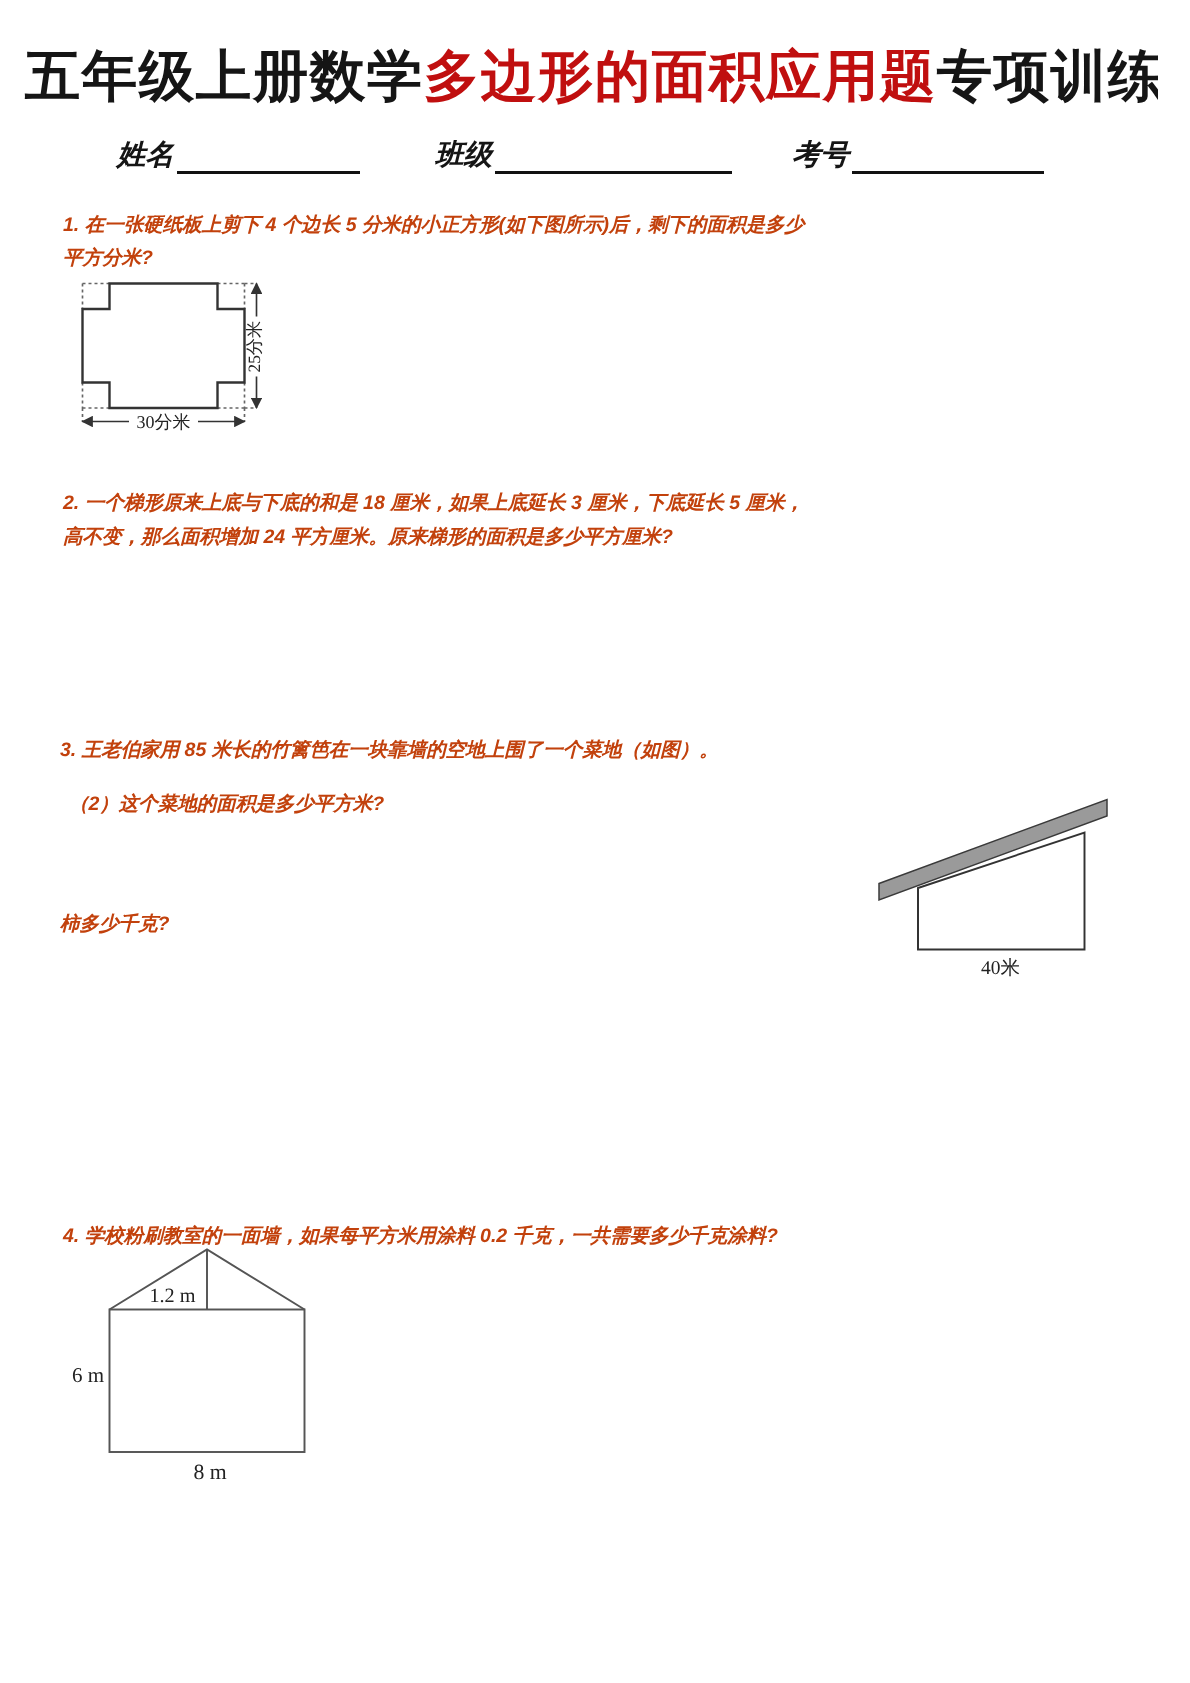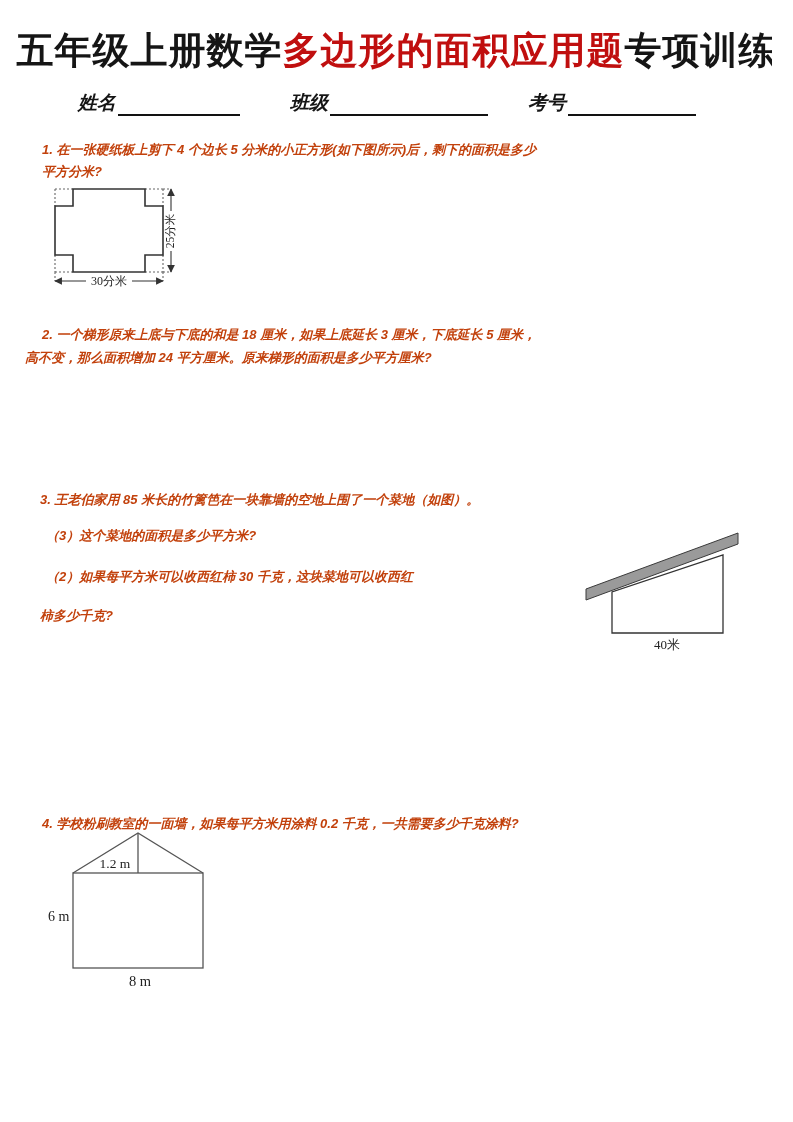--- a/index.html
+++ b/index.html
@@ -60,25 +60,24 @@
     <line x1="117" y1="3" x2="117" y2="86" stroke="#333" stroke-width="1.1" marker-start="url(#ah)" marker-end="url(#ah)"></line>
     <rect x="110" y="25" width="14" height="40" fill="#ffffff"></rect>
     <text x="117" y="45" font-size="11.5" text-anchor="middle" transform="rotate(-90 117,45)" dominant-baseline="middle">25分米</text>
 
     <line x1="1" y1="95" x2="109" y2="95" stroke="#333" stroke-width="1.1" marker-start="url(#ah)" marker-end="url(#ah)"></line>
     <rect x="32" y="89" width="46" height="13" fill="#ffffff"></rect>
     <text x="55" y="99" font-size="12" text-anchor="middle">30分米</text>
   </svg>
 
   <div class="q-line" style="left:42px;top:326px;">2.  一个梯形原来上底与下底的和是 18 厘米，如果上底延长 3 厘米，下底延长 5 厘米，</div>
-  <div class="q-line" style="left:25px;top:349px;">高不变，那么面积增加 24 平方厘米。原来梯形的面积是多少平方厘米?</div>
+  <div class="q-line" style="left:42px;top:349px;">高不变，那么面积增加 24 平方厘米。原来梯形的面积是多少平方厘米?</div>
 
   <div class="q-line" style="left:40px;top:491px;">3.  王老伯家用 85 米长的竹篱笆在一块靠墙的空地上围了一个菜地（如图）。</div>
-  <div class="q-line" style="left:46px;top:527px;">（3）这个菜地的面积是多少平方米?</div>
-  <div class="q-line" style="left:46px;top:568px;">（2）如果每平方米可以收西红柿 30 千克，这块菜地可以收西红</div>
+  <div class="q-line" style="left:46px;top:527px;">（2）这个菜地的面积是多少平方米?</div>
   <div class="q-line" style="left:40px;top:607px;">柿多少千克?</div>
 
   <svg class="fig" style="left:578px;top:528px;" width="195" height="132" viewBox="0 0 195 132">
 
     <path d="M34,105 L145,105 L145,27 L34,64 Z" fill="#ffffff" stroke="#333" stroke-width="1.3"></path>
 
     <polygon points="8,61 160,5 160,16 8,72" fill="#9a9a9a" stroke="#3a3a3a" stroke-width="1"></polygon>
 
     <text x="89" y="121" font-size="13" text-anchor="middle">40米</text>
   </svg>

